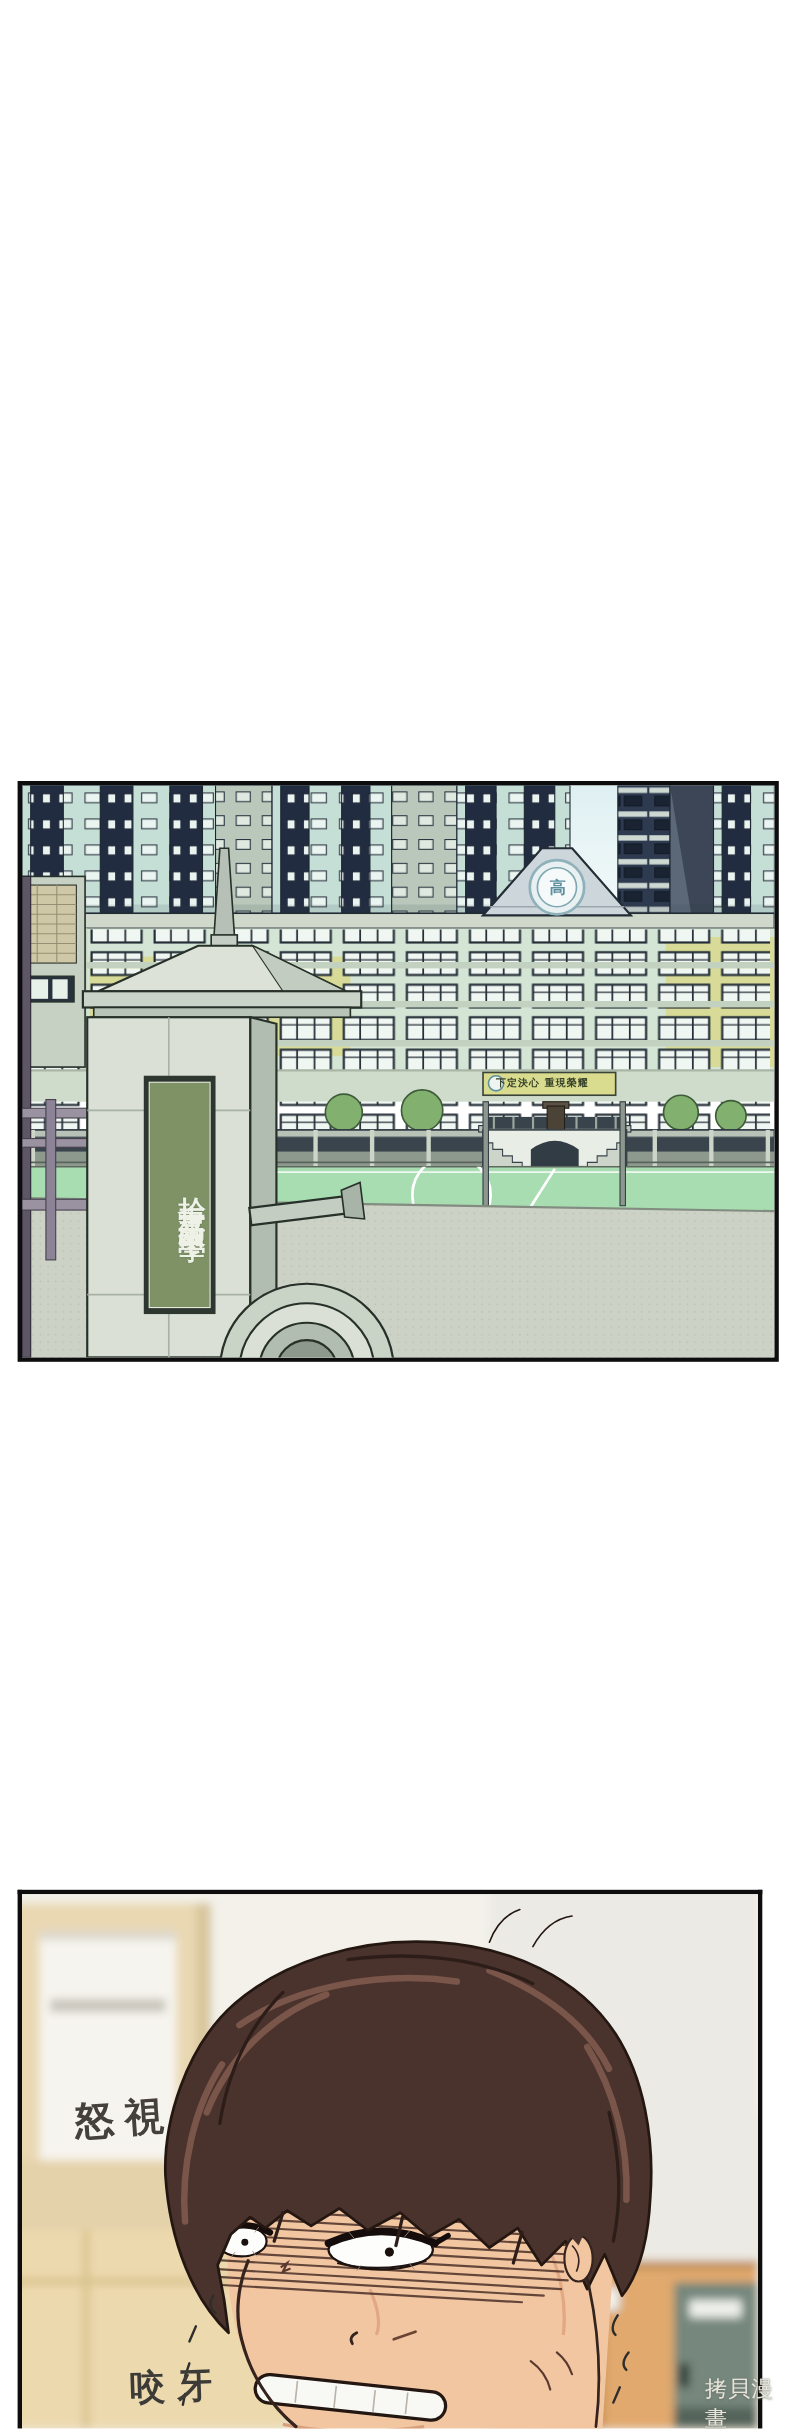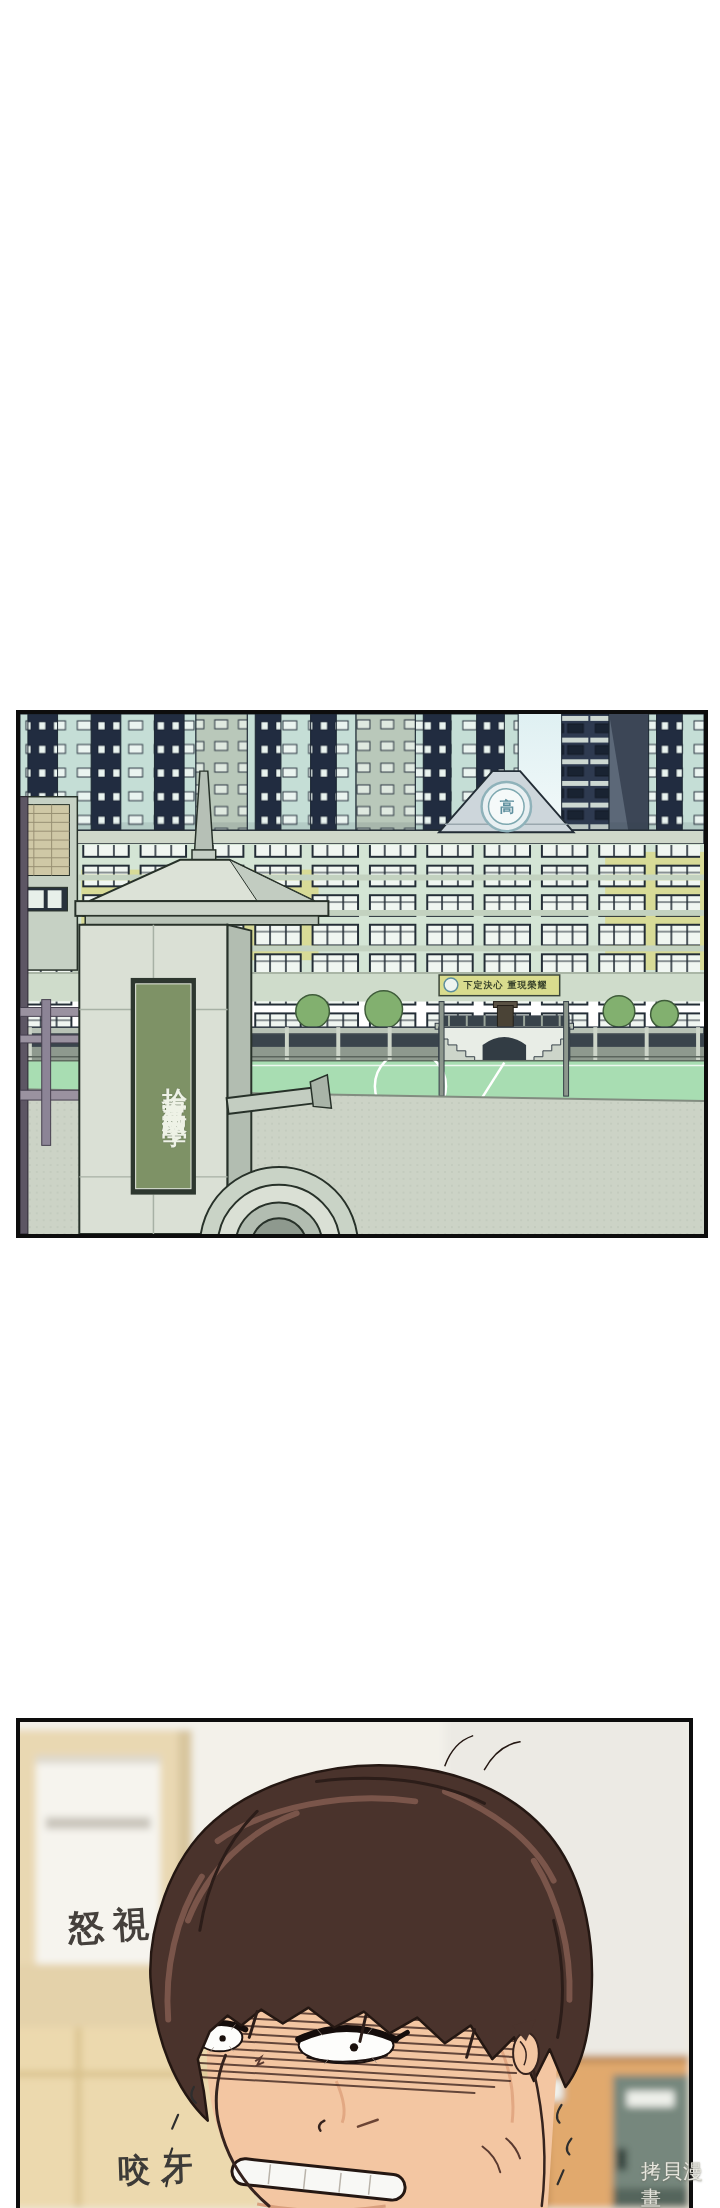--- a/index.html
+++ b/index.html
@@ -8,21 +8,21 @@
   .panel{position:absolute;border:4px solid #0d0d0d;background:#fff;}
   #panel1{left:16px;top:710px;width:684px;height:520px;}
   #panel2{left:16px;top:1718px;width:669px;height:486px;border-bottom:0;}
   .panel svg{display:block;width:100%;height:100%;}
   .ov{position:absolute;pointer-events:none;}
   #sign-text{left:115px;top:272px;width:56px;height:205px;
              writing-mode:vertical-rl;text-orientation:upright;
              font-size:25px;letter-spacing:7px;color:#eef2e6;text-align:center;
              font-weight:bold;text-shadow:0 0 1px #4c5a46;}
   #banner-text{left:419px;top:261px;width:121px;height:21px;line-height:21px;
-               font-size:9px;color:#38422a;text-align:center;padding-left:12px;
+               font-size:9px;color:#38422a;text-align:left;padding-left:12px;
                box-sizing:border-box;font-weight:bold;letter-spacing:1px;}
   #emblem-char{left:474px;top:80px;width:26px;height:26px;line-height:26px;
                font-size:15px;color:#5e8f9e;text-align:center;font-weight:bold;}
   #sfx-glare{left:48px;top:180px;font-size:36px;letter-spacing:9px;color:#45403c;
              font-weight:bold;transform:rotate(-4deg);}
   #sfx-grit{left:98px;top:426px;font-size:32px;letter-spacing:11px;color:#3d3b38;
             font-weight:bold;transform:rotate(-2deg);}
   #watermark{left:641px;top:2158px;font-size:20px;letter-spacing:1px;
              color:rgba(246,246,238,0.85);
              text-shadow:0 0 1px #8a8a7c,0 1px 2px rgba(90,90,78,0.55);z-index:9;}

